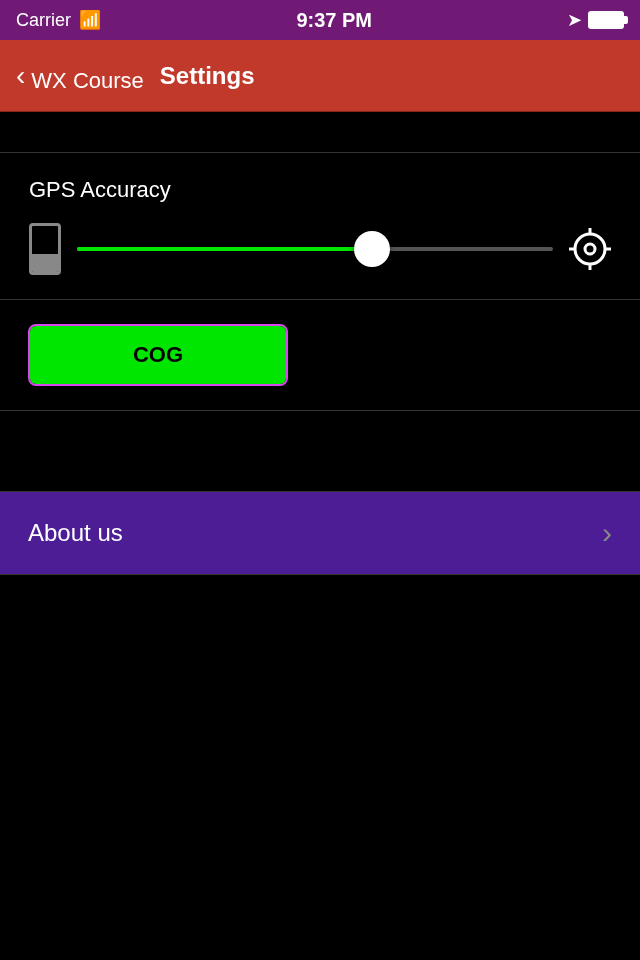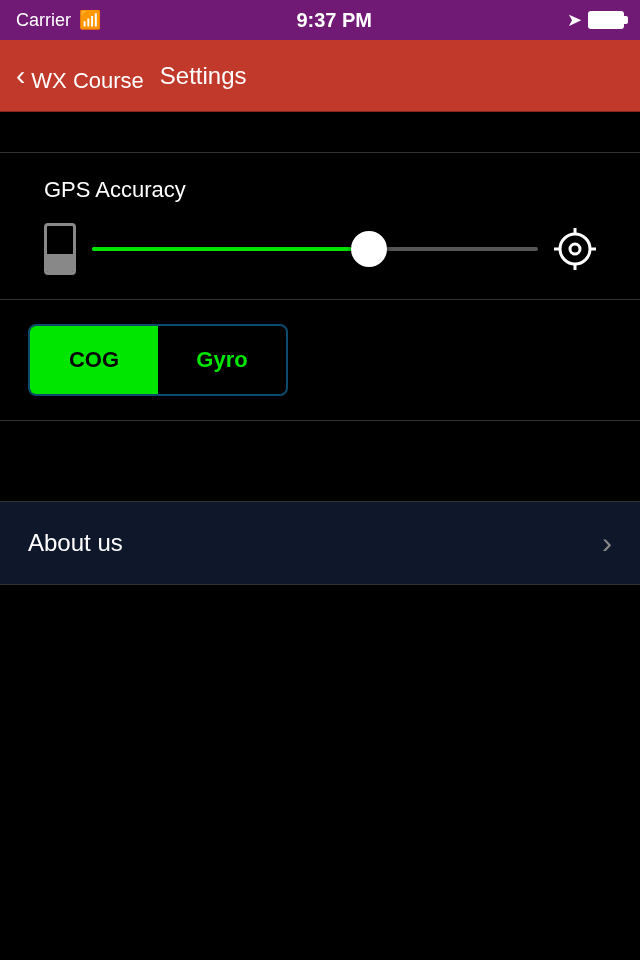--- a/index.html
+++ b/index.html
@@ -78,41 +78,41 @@
       font-weight: 300;
       margin-right: 2px;
     }
     .nav-back-text {
       font-size: 22px;
       font-weight: 400;
       margin-top: 11px;
     }
     .nav-title {
       font-size: 24px;
-      font-weight: 400;
+      font-weight: 700;
       color: #fff;
       margin-left: 16px;
     }
 
     
     .section-gap {
       width: 100%;
       height: 40px;
       background: #000;
     }
 
     .section-divider {
       width: 100%;
       height: 1px;
       background: #333;
     }
 
     .section {
       background: #000;
-      padding: 24px 44px;
+      padding: 24px 29px;
     }
 
     
     .section-label {
       font-size: 22px;
       color: #fff;
       margin-bottom: 20px;
     }
 
     .slider-container {
@@ -208,25 +208,25 @@
     }
 
     .type-course-label {
       font-size: 22px;
       color: #fff;
     }
 
     
     .segmented-control {
       display: flex;
-      border: 2px solid #0c4a6e;
+      border: 2px solid #d946ef;
       border-radius: 8px;
       overflow: hidden;
       width: 260px;
-      height: 72px;
+      height: 62px;
     }
 
     .seg-option {
       flex: 1;
       display: flex;
       align-items: center;
       justify-content: center;
       font-size: 22px;
       font-weight: 600;
       cursor: pointer;
@@ -241,21 +241,21 @@
       background: transparent;
       color: #00e600;
     }
 
     
     .about-row {
       display: flex;
       align-items: center;
       justify-content: space-between;
       padding: 24px 28px;
-      background: #0f172a;
+      background: #4c1d95;
       cursor: pointer;
     }
 
     .about-label {
       font-size: 24px;
       color: #fff;
     }
 
     .chevron-right {
       font-size: 30px;
@@ -320,21 +320,20 @@
       </svg>
     </div>
   </div>
 </div>
 
 <div class="section-divider"></div>
 
 <div class="type-course-row">
   <div class="segmented-control">
     <div class="seg-option active">COG</div>
-    <div class="seg-option inactive">Gyro</div>
   </div>
 </div>
 
 <div class="section-divider"></div>
 
 <div class="section-gap"></div>
 <div class="section-gap"></div>
 
 <div class="section-divider"></div>
 

